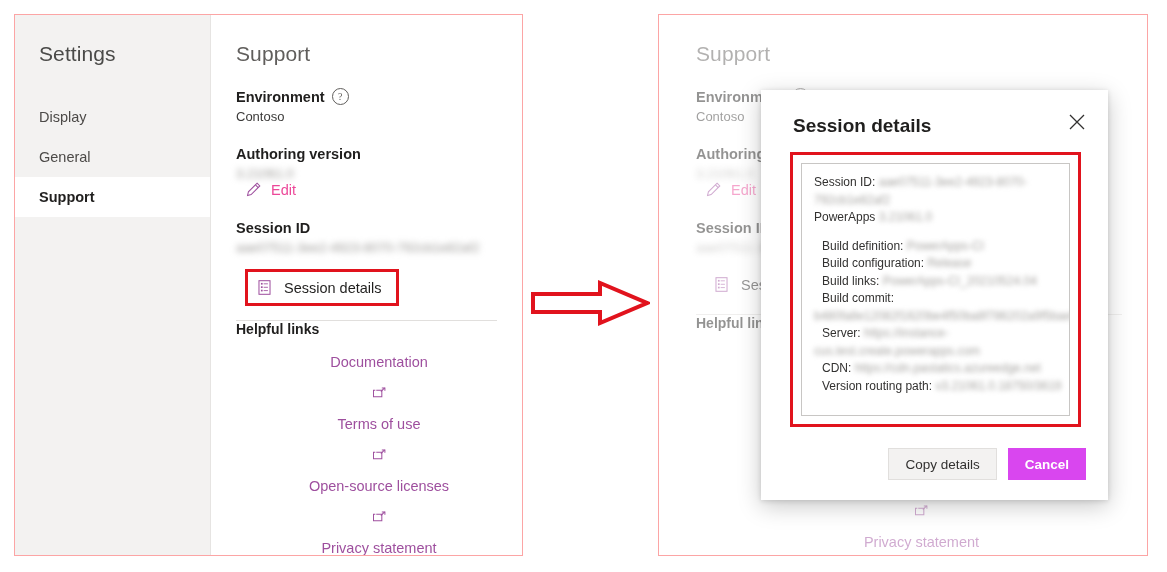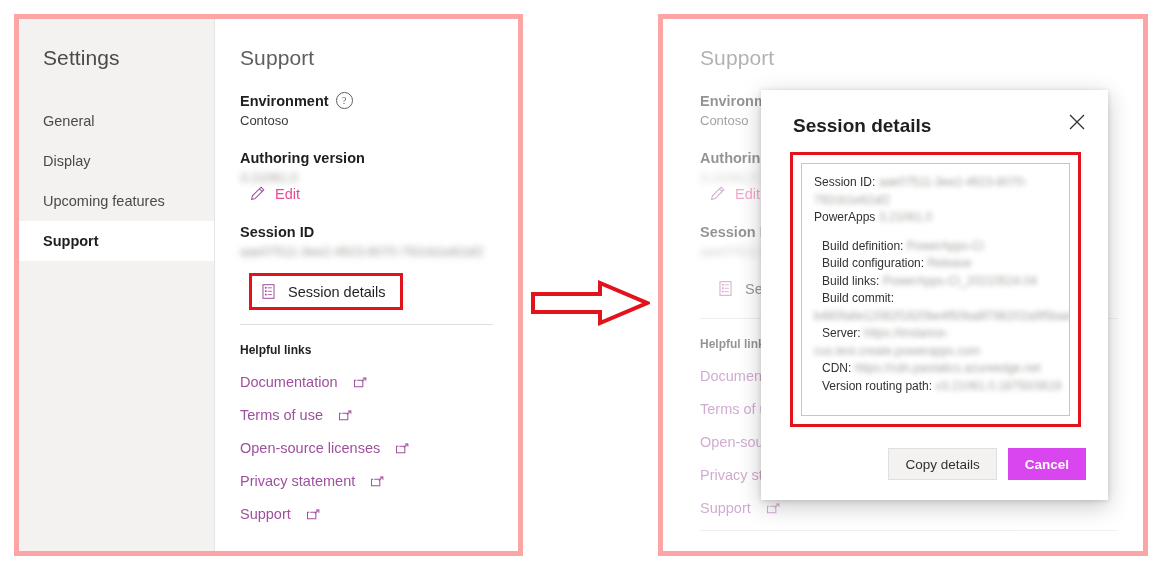--- a/index.html
+++ b/index.html
@@ -9,21 +9,21 @@
     font-family:"Liberation Sans", sans-serif;
     overflow:hidden;
     position:relative;
     color:#323130;
   }
 
   
   .panel{
     position:absolute;
     background:#ffffff;
-    border:5px solid #fca5a5;
+    border:1px solid #fca5a5;
     box-sizing:border-box;
     overflow:hidden;
   }
 
   
   #panel-left{ left:14px; top:14px; width:509px; height:542px; }
 
   .sidebar{
     position:absolute; left:0; top:0; width:196px; height:100%;
     background:#f3f2f1;
@@ -87,26 +87,26 @@
     display:inline-flex;align-items:center;gap:11px;
     margin-top:14px;margin-left:9px;
     font-size:14.5px;color:#201f1e;cursor:pointer;
     padding:7px 14px 7px 8px;
   }
   .redbox{ border:3px solid #e1131d; }
 
   .divider{ height:1px;background:#e1dfdd;margin:14px 25px 0 0; }
 
   .section-head{
-    font-size:12px;font-weight:bold;color:#201f1e;margin-top:18px;
+    font-size:14px;font-weight:bold;color:#201f1e;
   }
   .link-row{
     display:flex;align-items:center;gap:16px;
     margin-top:17px;
-    font-size:14.5px;color:#9e4f9e;cursor:pointer;
+    font-size:14.5px;color:#9e4f9e;cursor:pointer;flex-direction:column;
   }
   .ext-ico{ display:inline-block;width:13px;height:13px;position:relative;top:1px;}
 
   
   #panel-right{ left:658px; top:14px; width:490px; height:542px; }
   #panel-right .content{ left:12px; }
   #panel-right .faded{ opacity:.48; }
 
   
   .modal-shadow{
@@ -160,23 +160,22 @@
   #arrow{ position:absolute;left:530px;top:280px;width:120px;height:46px; }
 </style>
 </head>
 <body>
 
 <div class="panel" id="panel-left">
 
   <div class="sidebar">
     <div class="sidebar-title">Settings</div>
     <div class="sidebar-list">
+      <div class="sidebar-item">Display</div>
       <div class="sidebar-item">General</div>
-      <div class="sidebar-item">Display</div>
-      <div class="sidebar-item">Upcoming features</div>
       <div class="sidebar-item selected">Support</div>
     </div>
   </div>
 
   <div class="content">
     <div class="content-title">Support</div>
 
     <div class="field-label">
       <span>Environment</span>
       <span class="help-icon">?</span>

